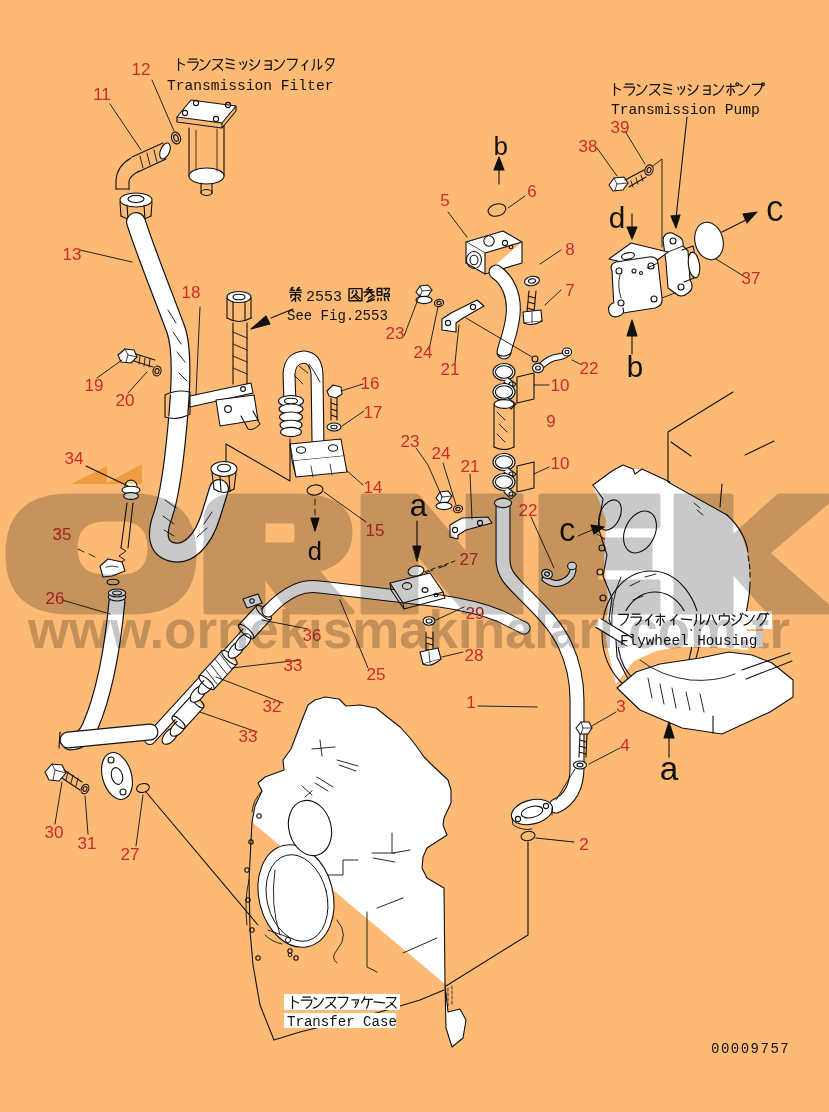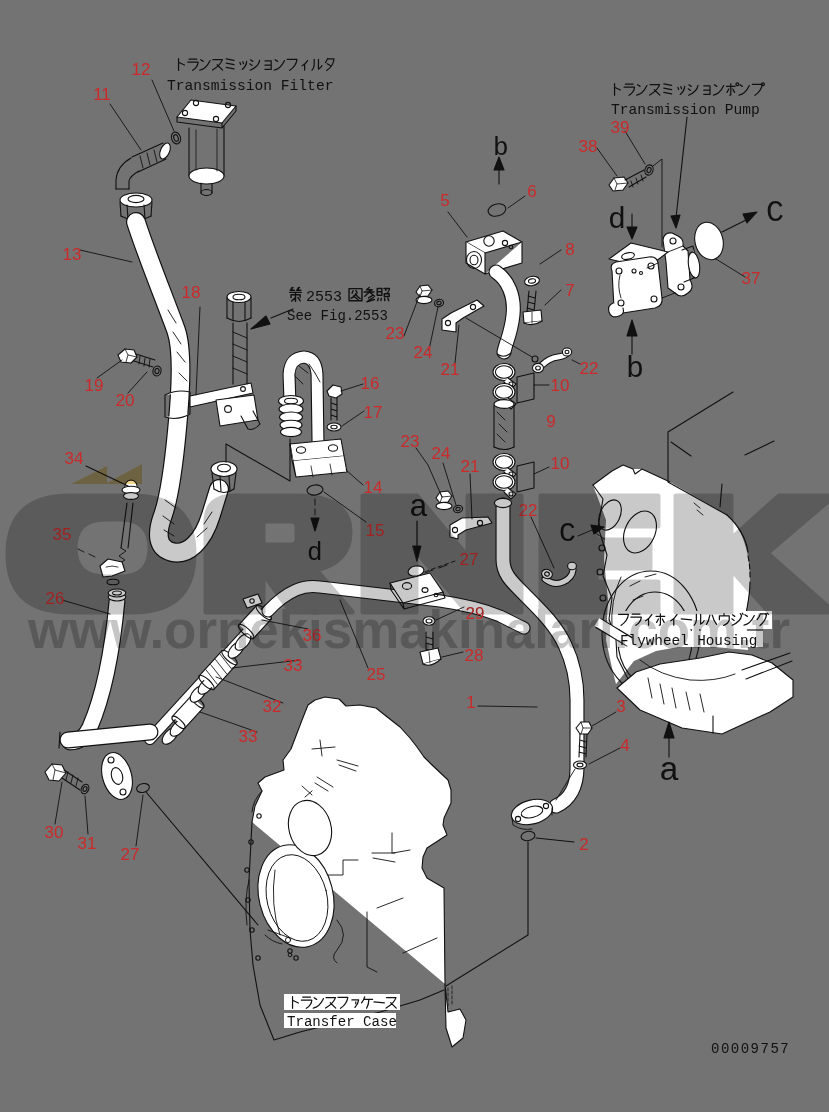--- a/index.html
+++ b/index.html
@@ -1,16 +1,16 @@
 <!DOCTYPE html>
 <html><head>
 <meta charset="utf-8">
 <style>
 html,body{margin:0;padding:0;background:#ffffff;}
-#page{position:relative;width:829px;height:1112px;background:#737373;overflow:hidden;}
+#page{position:relative;width:829px;height:1112px;background:#fdba74;overflow:hidden;}
 svg{display:block;}
 </style>
 </head>
 <body>
 <div id="page">
 <svg width="829" height="1112" viewBox="0 0 829 1112">
 <defs>
 <g id="kanadefs">
 <path id="g_to" d="M3.5,0.5 L3.5,9.5 M3.5,3.3 L8,5.4"></path>
 <path id="g_ra" d="M2,0.8 L8,0.8 M1,3.2 L9,3.2 Q8.8,6.8 4.8,9.5"></path>

